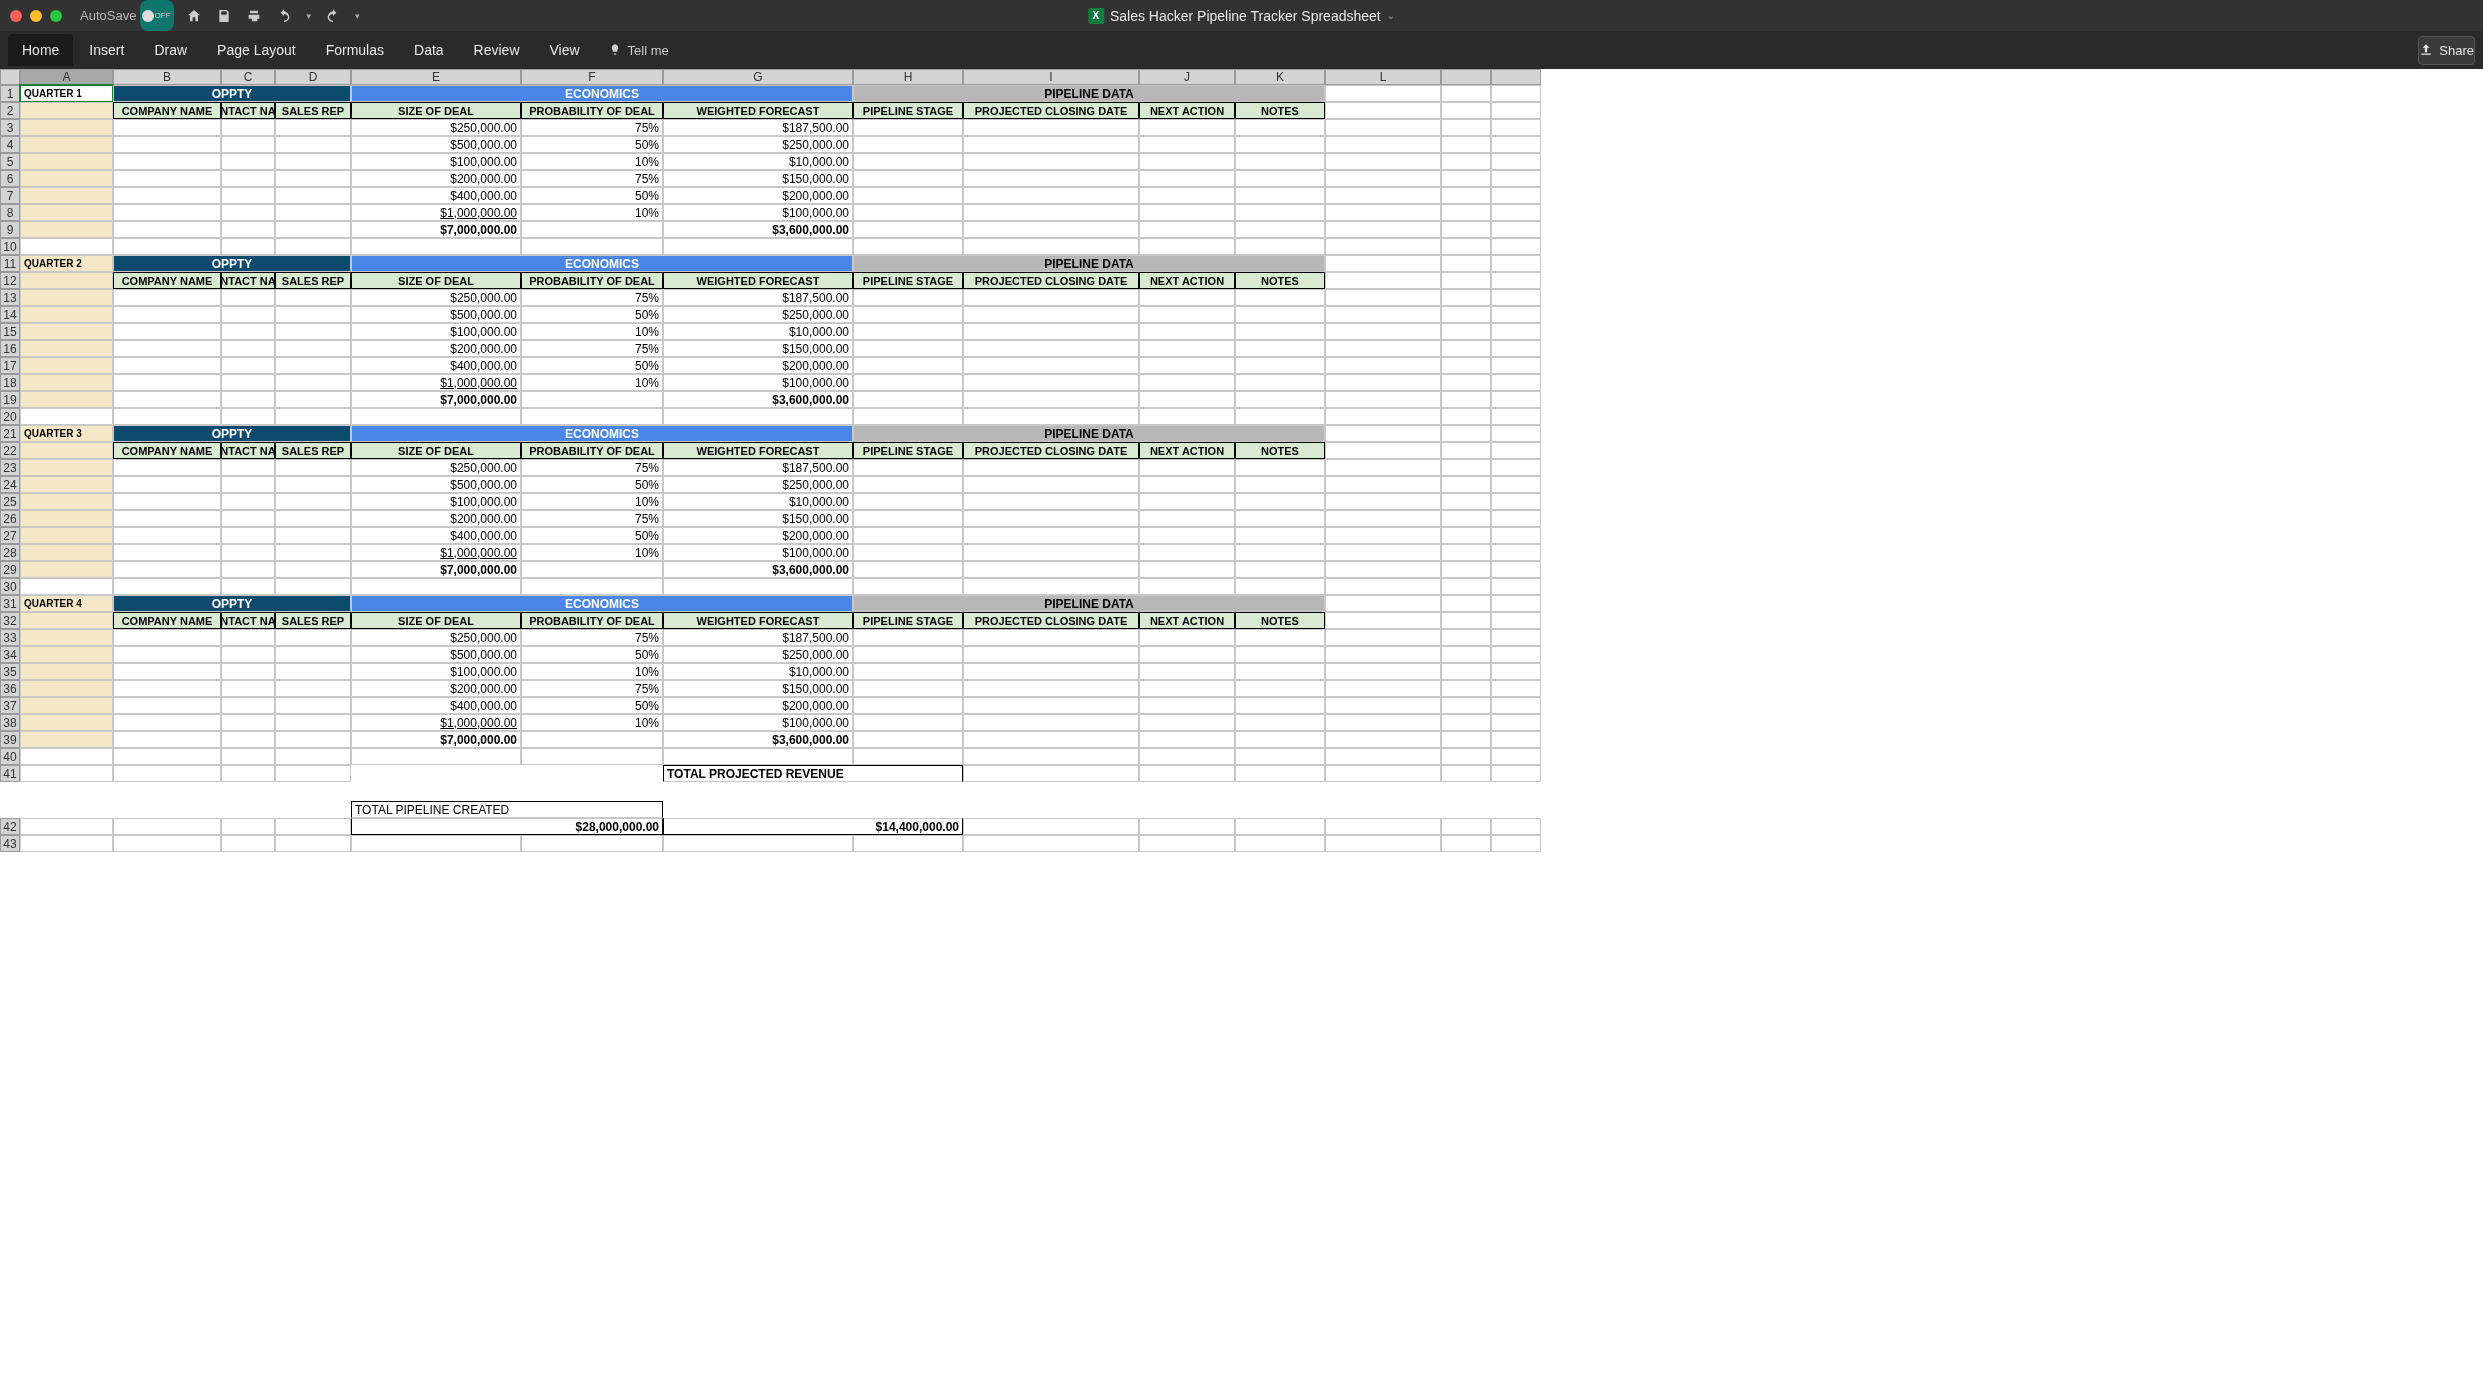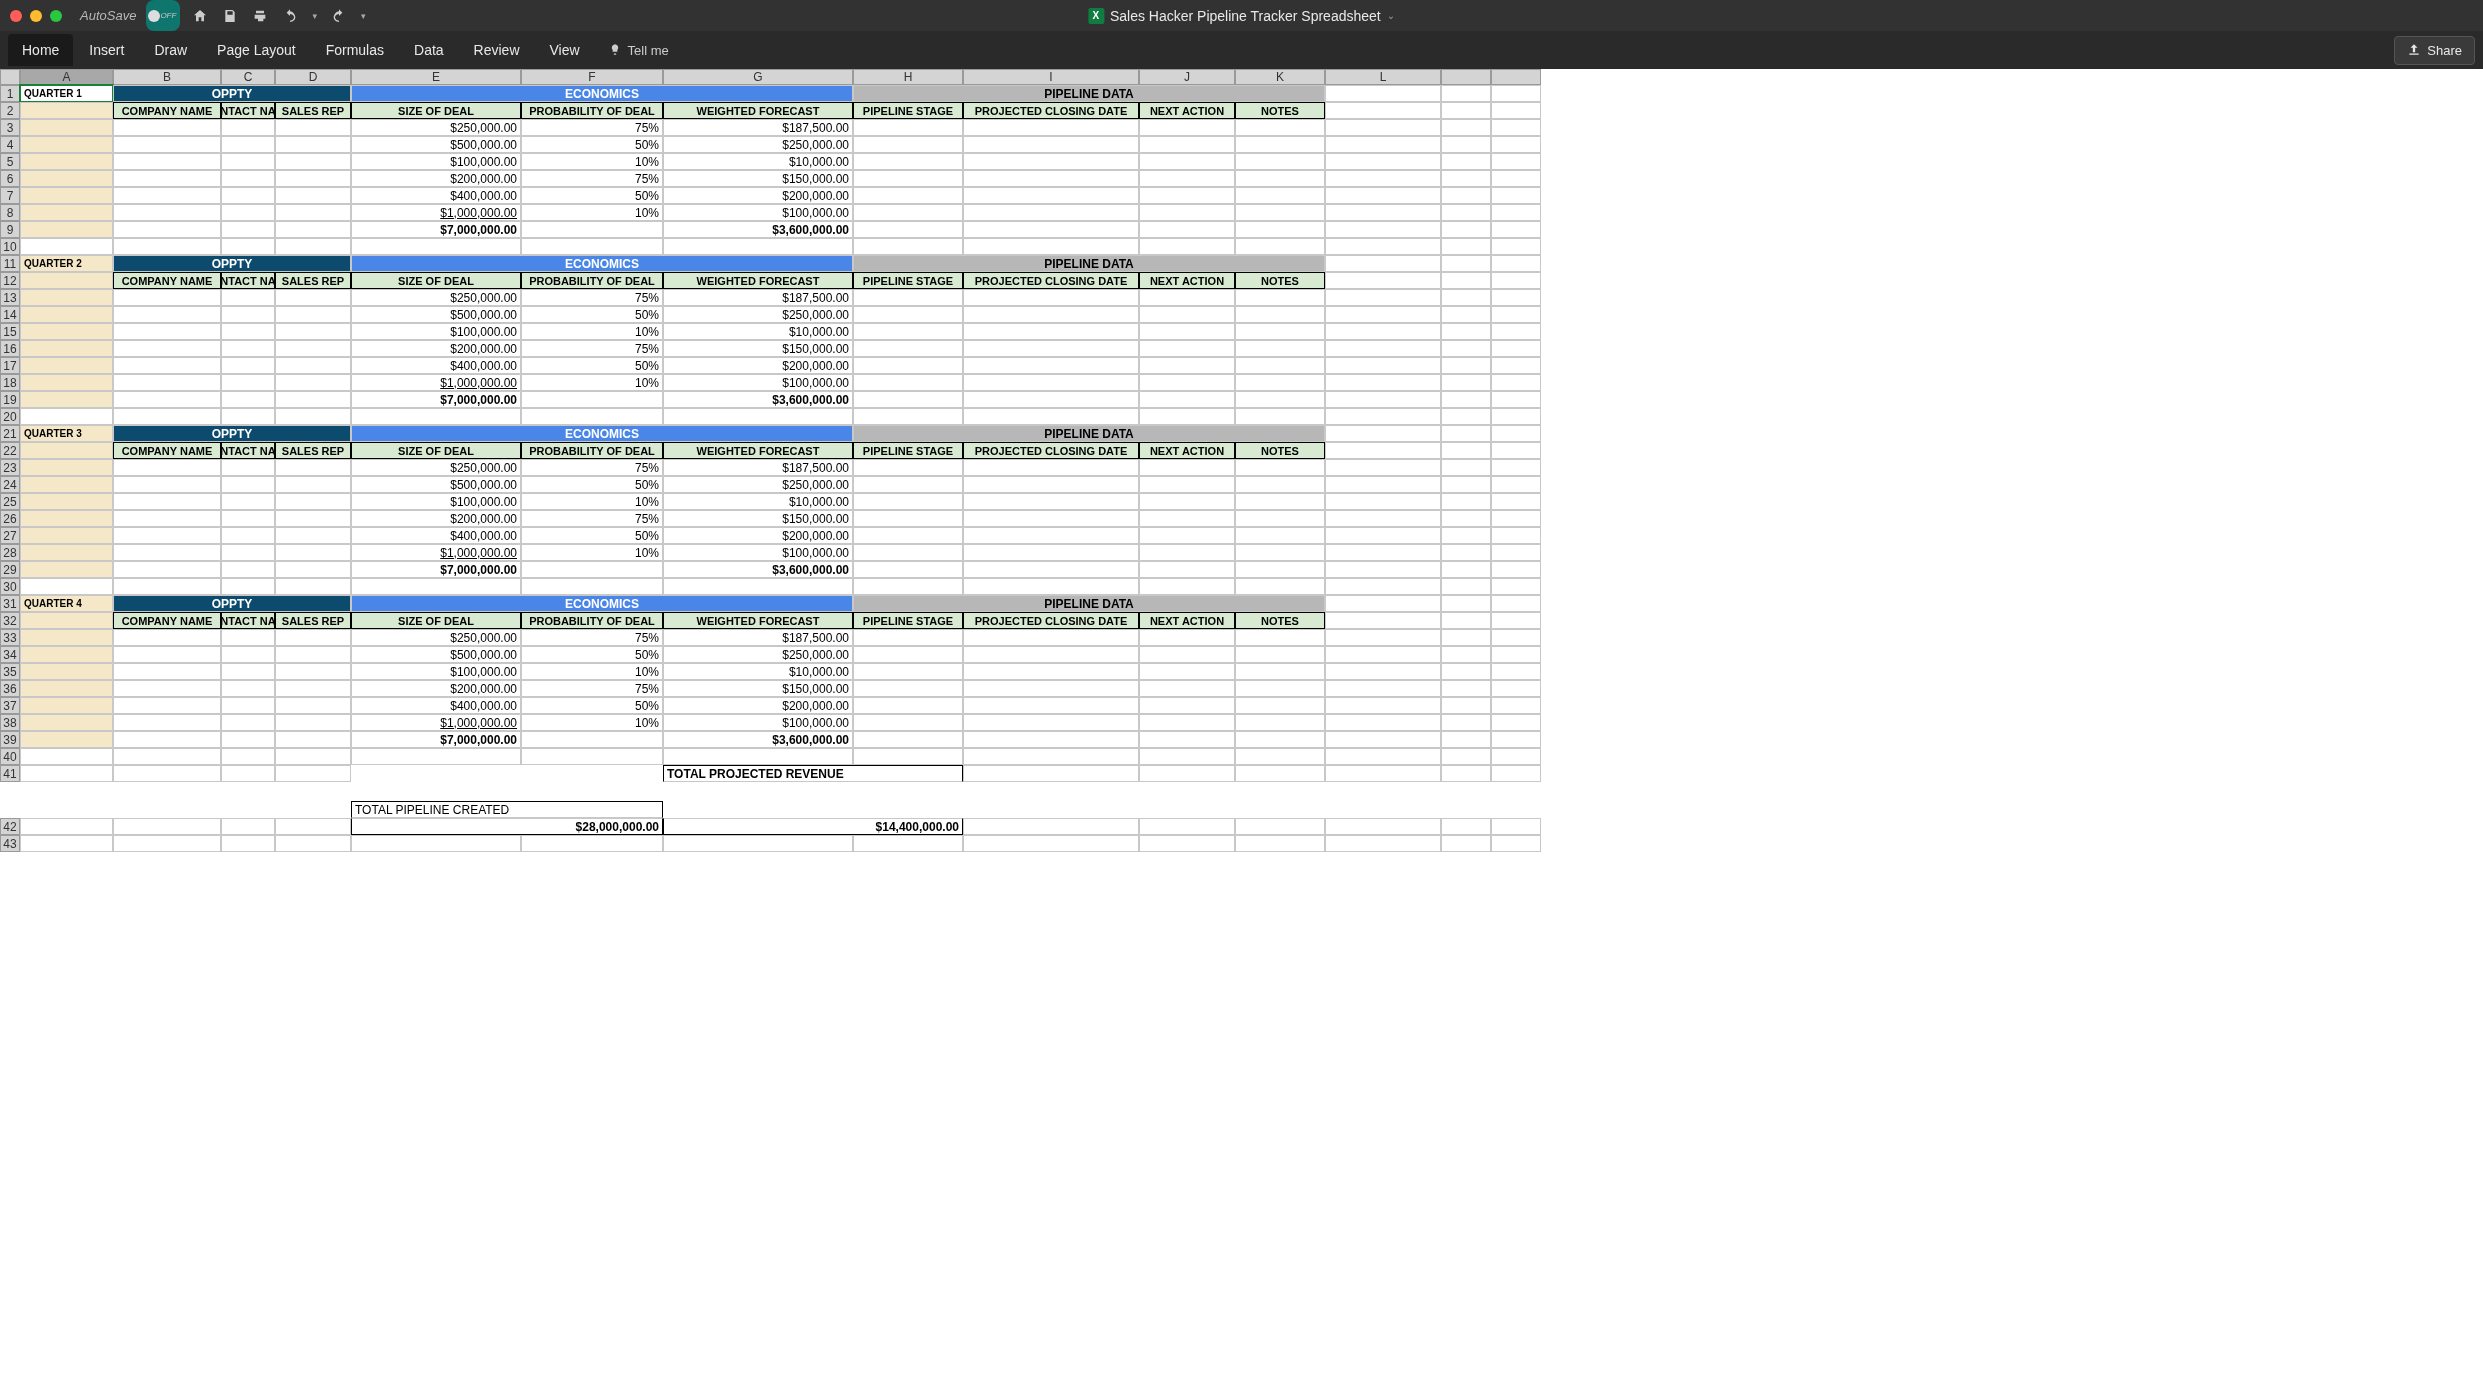--- a/index.html
+++ b/index.html
@@ -25,21 +25,21 @@
 .tl-green { background: #28c840; }
 .titlebar-left {
   display: flex;
   align-items: center;
   gap: 12px;
   margin-left: 18px;
   color: #b8b8b8;
   font-size: 13px;
 }
 .autosave-toggle {
-  display: flex; align-items: center; gap: 10px; font-style: italic;
+  display: flex; align-items: center; gap: 4px;
 }
 .toggle-switch {
   width: 34px; height: 31px; background: #0f766e; border-radius: 8px;
   position: relative; display: flex; align-items: center;
 }
 .toggle-knob {
   width: 12px; height: 12px; background: #ddd; border-radius: 50%;
   position: absolute; left: 2px;
 }
 .toggle-text { font-size: 8px; color: #ccc; position: absolute; right: 4px; }
@@ -62,21 +62,21 @@
 }
 .ribbon-tabs { display: flex; gap: 2px; }
 .ribbon-tab {
   padding: 8px 14px; color: #e8e8e8; font-size: 14px; cursor: pointer;
   border-radius: 4px 4px 0 0;
 }
 .ribbon-tab.active { background: #1a1a1a; }
 .tell-me { display: flex; align-items: center; gap: 6px; color: #ccc; padding: 0 12px; cursor: pointer; }
 .bulb-icon { width: 14px; height: 14px; fill: #ccc; }
 .share-btn {
-  display: flex; align-items: center; gap: 6px; padding: 6px 12px;
+  display: flex; align-items: center; gap: 6px; padding: 6px 0;
   background: #3a3a3a; border: 1px solid #555; border-radius: 4px;
   color: #e8e8e8; cursor: pointer; font-size: 13px;
 }
 .sheet-area {
   background: #fff; height: calc(100vh - 69px); overflow: auto;
   color: #000;
 }
 .grid { display: grid; grid-template-columns: 20px 93px 108px 54px 76px 170px 142px 190px 110px 176px 96px 90px 116px 50px 50px; }
 .header-cell, .row-header {
   background: #d4d4d4; border: 0.5px solid #9a9a9a; font-size: 12px;

